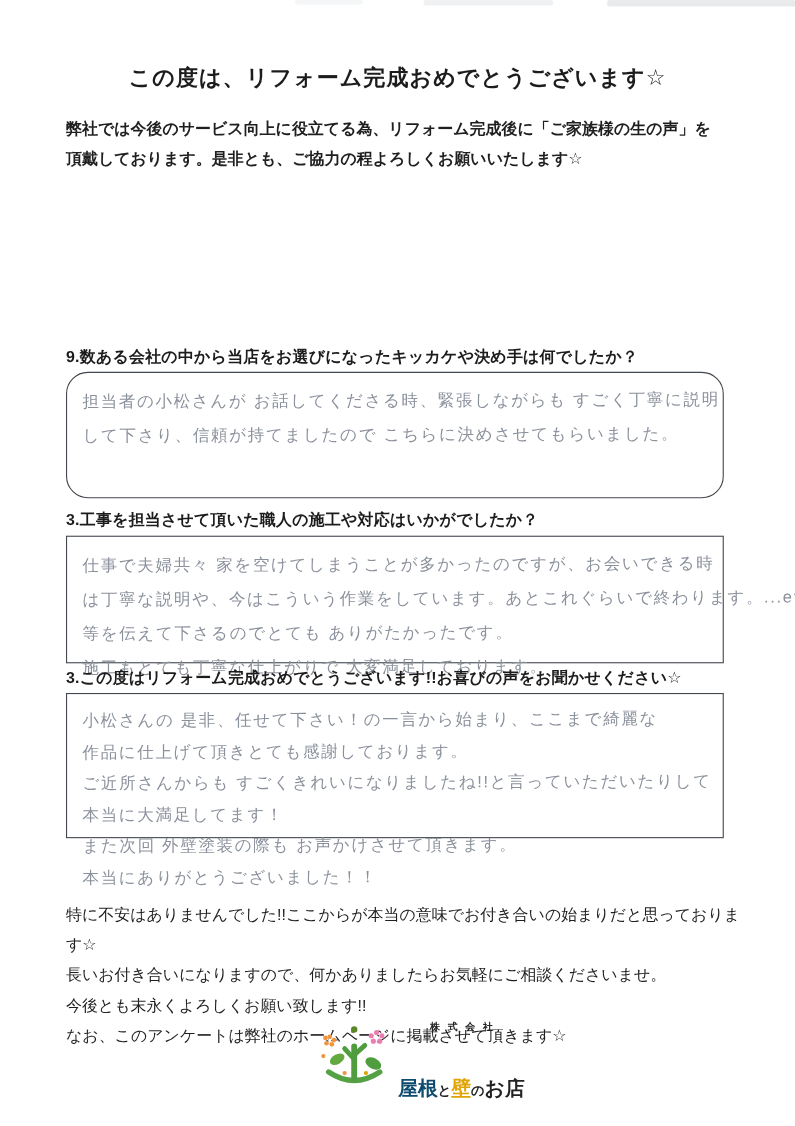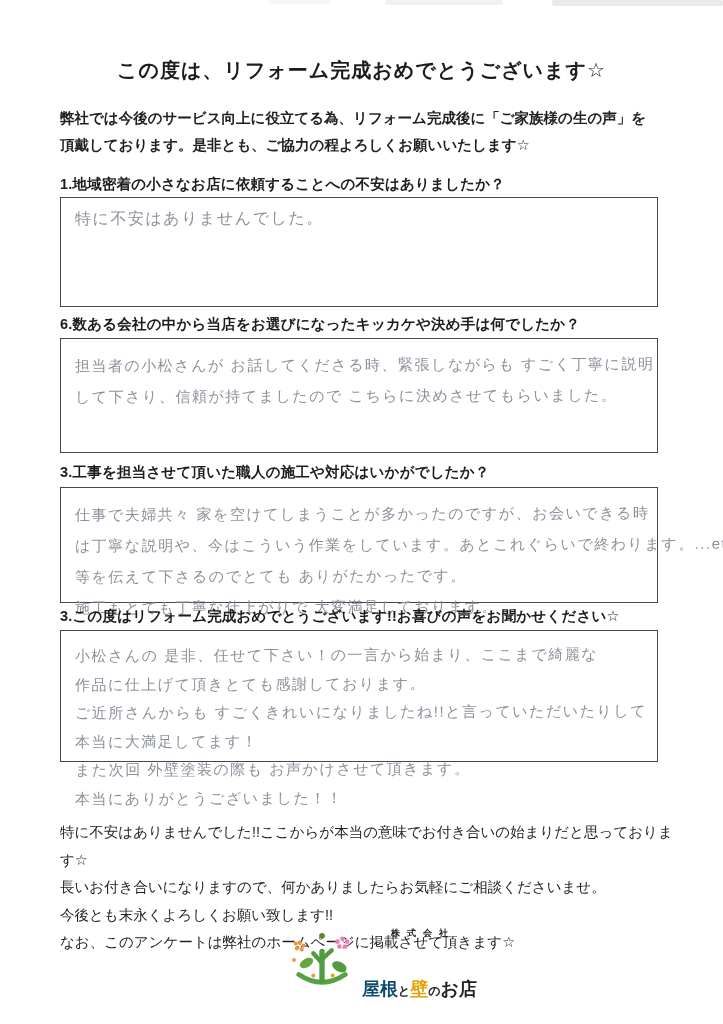--- a/index.html
+++ b/index.html
@@ -29,21 +29,21 @@
   .answer-box {
     border:1.6px solid #43474e; background:#fff; overflow:visible;
     padding:10px 12px 0 14px;
   }
   .hw {
     font-size:15px; color:#8b919c; letter-spacing:1.5px; white-space:nowrap;
     transform:rotate(-0.2deg);
   }
   #q1 .hw { font-size:16px; }
   #q1 .answer-box { height:110px; margin-top:3px; }
-  #q2 .answer-box { height:115px; margin-top:4px; }
+  #q2 .answer-box { height:115px; margin-top:4px;border-radius:20px; }
   #q2 .hw, #q3 .hw { line-height:31px; }
   #q3 .answer-box { height:116px; margin-top:5px; }
   #q4 .answer-box { height:132px; margin-top:4px; }
   #q4 .hw { line-height:28.5px; }
 
   #q1 { top:175px; left:60px; width:598px; }
   #q2 { top:315px; left:60px; width:598px; }
   #q3 { top:463px; left:60px; width:598px; }
   #q4 { top:607px; left:60px; width:598px; }
 
@@ -72,29 +72,23 @@
   <div class="artifact" style="top:0;left:385px;width:118px;height:5px;opacity:.18;"></div>
   <div class="artifact" style="top:0;left:552px;width:171px;height:6px;opacity:.28;"></div>
 
   <div id="title" class="abs">この度は、リフォーム完成おめでとうございます☆</div>
 
   <div id="intro" class="abs">
     <div>弊社では今後のサービス向上に役立てる為、リフォーム完成後に「ご家族様の生の声」を</div>
     <div>頂戴しております。是非とも、ご協力の程よろしくお願いいたします☆</div>
   </div>
 
-  <section id="q1" class="abs">
-    <div class="q-label">1.地域密着の小さなお店に依頼することへの不安はありましたか？</div>
-    <div class="answer-box">
-      <div class="hw">特に不安はありませんでした。</div>
-    </div>
-  </section>
 
   <section id="q2" class="abs">
-    <div class="q-label">6.数ある会社の中から当店をお選びになったキッカケや決め手は何でしたか？</div>
+    <div class="q-label">9.数ある会社の中から当店をお選びになったキッカケや決め手は何でしたか？</div>
     <div class="answer-box">
       <div class="hw">担当者の小松さんが お話してくださる時、緊張しながらも すごく丁寧に説明</div>
       <div class="hw">して下さり、信頼が持てましたので こちらに決めさせてもらいました。</div>
     </div>
   </section>
 
   <section id="q3" class="abs">
     <div class="q-label">3.工事を担当させて頂いた職人の施工や対応はいかがでしたか？</div>
     <div class="answer-box">
       <div class="hw">仕事で夫婦共々 家を空けてしまうことが多かったのですが、お会いできる時</div>

